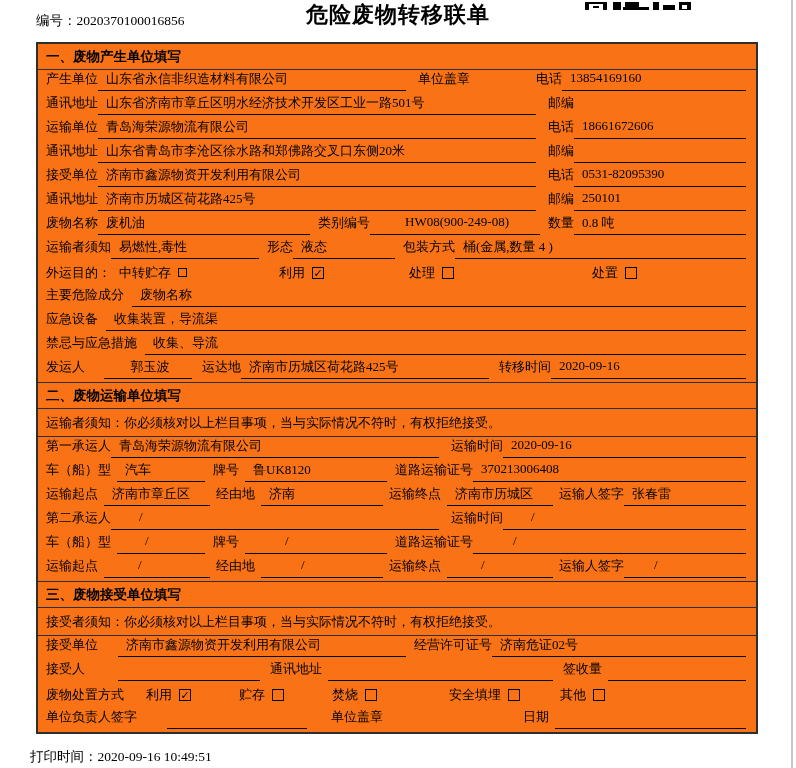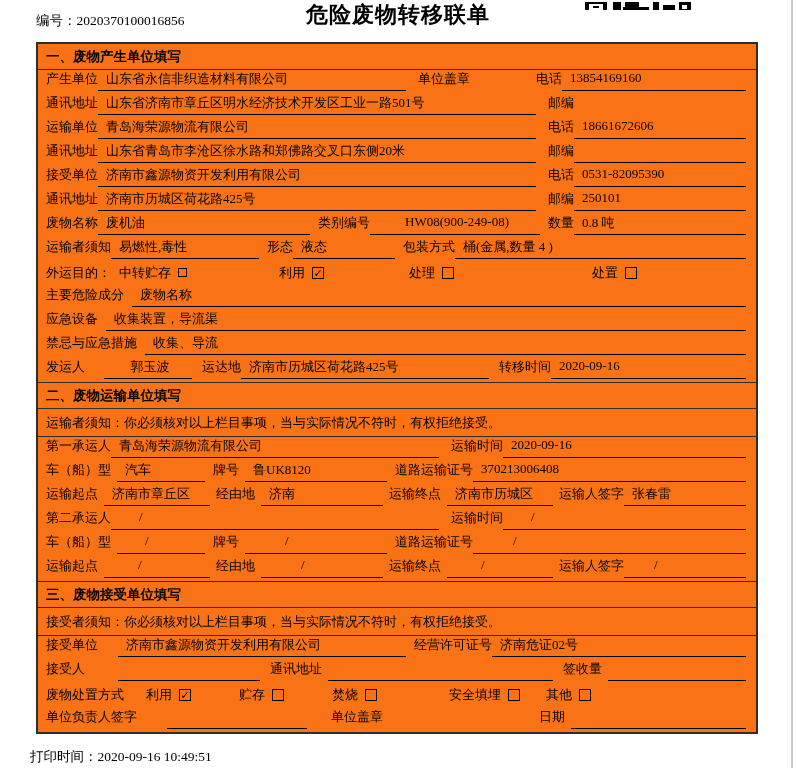--- a/index.html
+++ b/index.html
@@ -261,31 +261,31 @@
         <span class="cb"></span>
       </span>
       <span class="opt" style="margin-left:48px">
         <span>焚烧</span>
         <span class="cb"></span>
       </span>
       <span class="opt" style="margin-left:72px">
         <span>安全填埋</span>
         <span class="cb"></span>
       </span>
-      <span class="opt" style="margin-left:26px">
+      <span class="opt" style="margin-left:40px">
         <span>其他</span>
         <span class="cb"></span>
       </span>
     </div>
 
     <div class="r">
       <span class="lb">单位负责人签字</span>
       <span class="u" style="width:140px;margin-left:30px"></span>
       <span class="lb" style="margin-left:24px;width:128px">单位盖章</span>
-      <span class="lb" style="margin-left:80px">日期</span>
+      <span class="lb" style="margin-left:64px">日期</span>
       <span class="u fx gap6"></span>
     </div>
 
   </div>
 
   <div class="print-line"><span>打印时间：</span><span>2020-09-16 10:49:51</span></div>
 
   <div class="page-edge-right"></div>
 </div>
 

